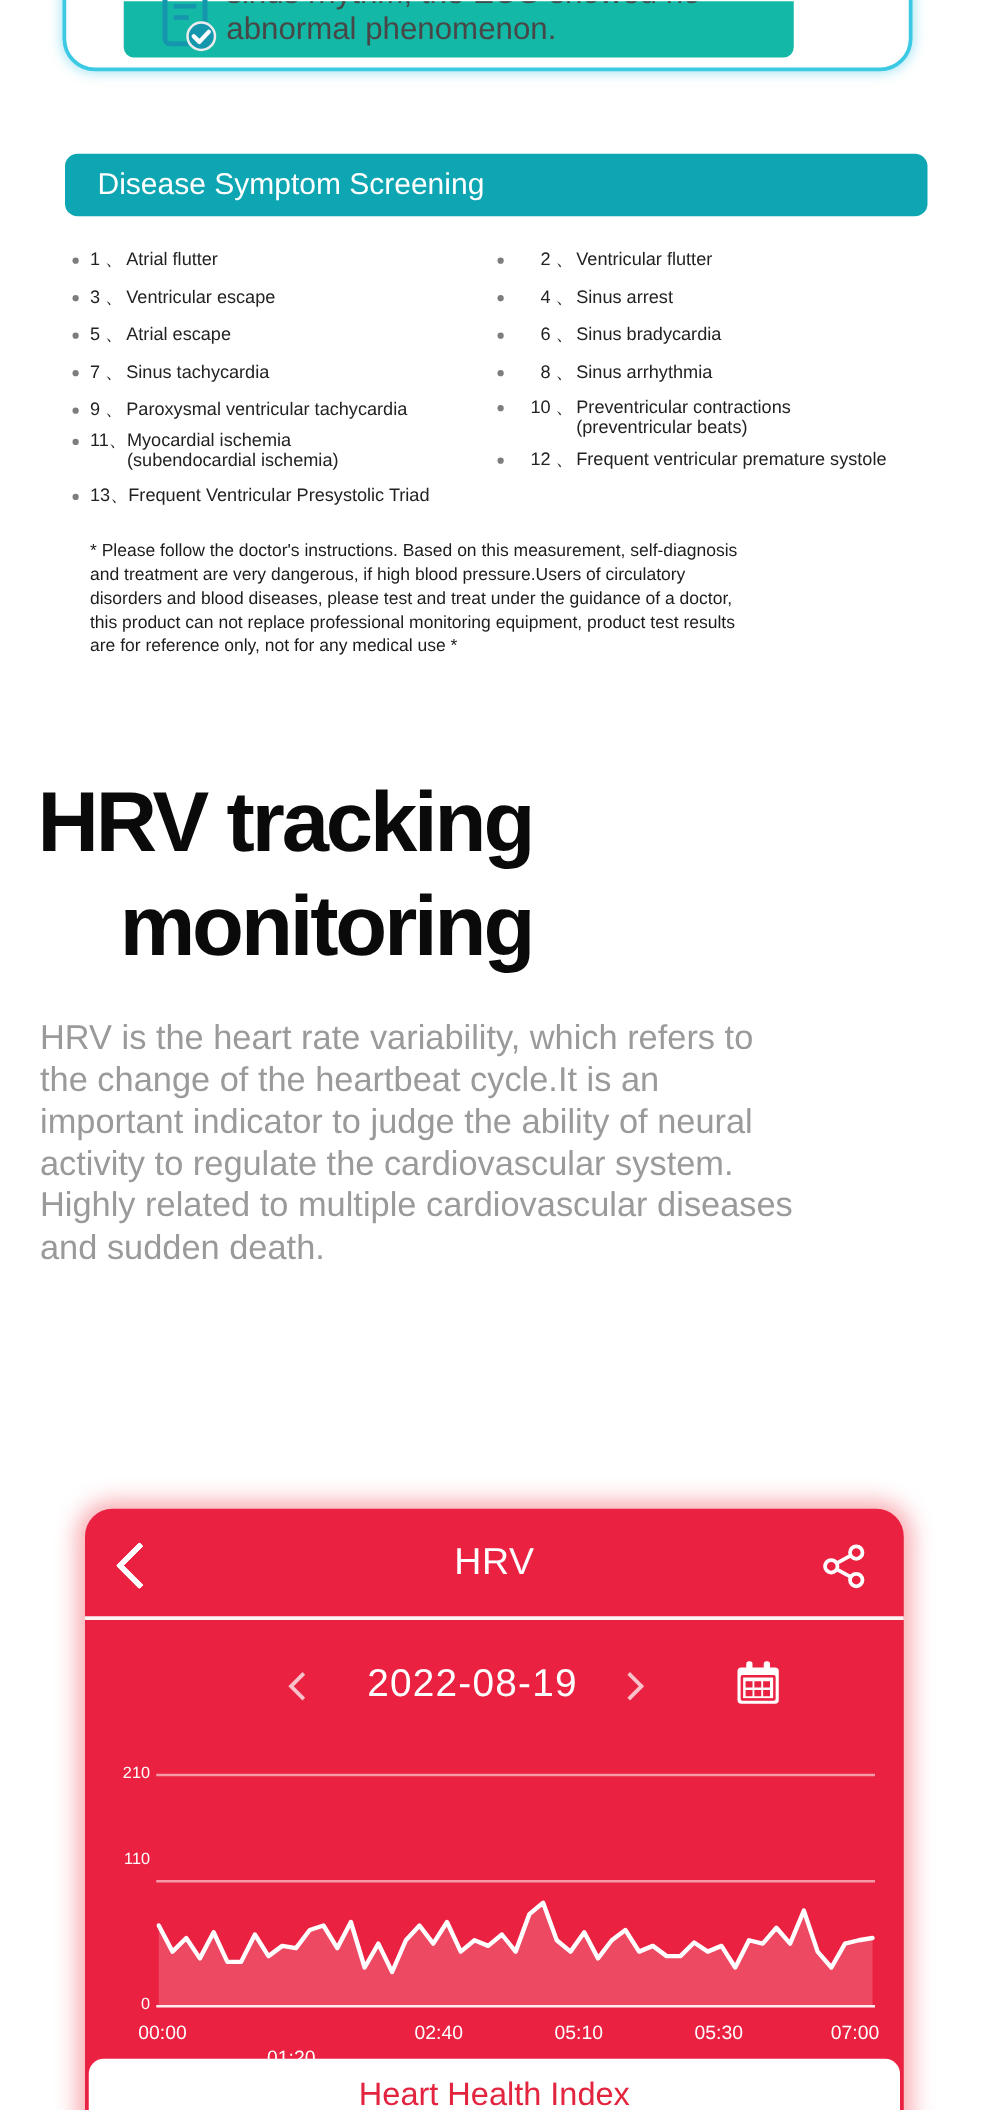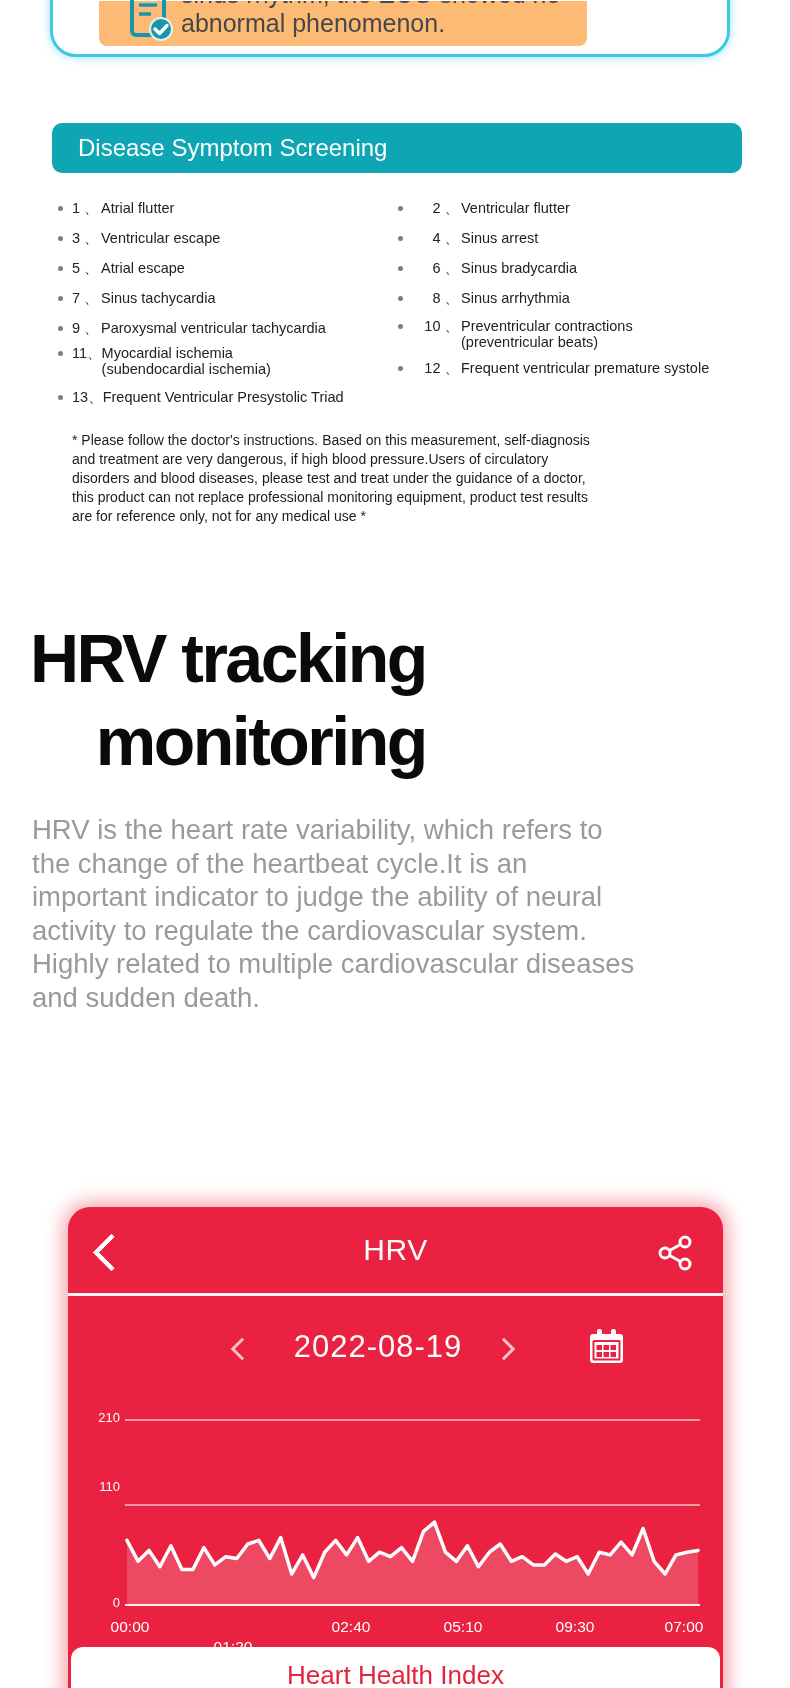--- a/index.html
+++ b/index.html
@@ -7,22 +7,22 @@
     width:790px;height:1688px;position:relative;background:#ffffff;
     font-family:"Liberation Sans", sans-serif;overflow:hidden;
   }
   
   .top-card{
     position:absolute;left:50px;top:-42px;width:680px;height:99px;
     background:#fff;border:3px solid #3cc9e3;border-radius:26px;
     box-shadow:0 0 10px rgba(70,200,230,.55);box-sizing:border-box;
   }
   .top-card .gray-box{
-    position:absolute;left:46px;top:40px;width:488px;height:45px;
-    background:#fdba74;border-radius:0 0 8px 8px;overflow:hidden;position:absolute;text-align:center;
+    position:absolute;left:46px;top:40px;width:536px;height:45px;
+    background:#14b8a6;border-radius:0 0 8px 8px;overflow:hidden;position:absolute;text-align:center;
   }
   .top-card .clipped-line{
     position:absolute;left:82px;top:-21px;font-size:25px;color:#474747;white-space:nowrap;
   }
   .top-card .main-line{
     position:absolute;left:82px;top:8px;font-size:25px;color:#474747;white-space:nowrap;
   }
   .doc-icon{position:absolute;left:76px;top:36px;width:46px;height:50px;}
   
   .banner{
@@ -248,20 +248,20 @@
   <svg class="wave-svg" viewBox="0 0 575 110" preserveAspectRatio="none">
     <path fill="rgba(255,255,255,0.18)" stroke="none" d="M2.0,43.4 L13.0,64.3 L24.0,53.4 L34.9,69.7 L45.9,48.8 L56.9,72.5 L67.9,72.5 L78.9,50.6 L89.8,67.9 L100.8,59.7 L111.8,61.5 L122.8,47.0 L133.8,43.4 L144.8,61.5 L155.7,40.6 L166.7,77.0 L177.7,57.9 L188.7,80.6 L199.7,55.2 L210.6,43.4 L221.6,57.9 L232.6,40.6 L243.6,64.3 L254.6,55.2 L265.5,59.7 L276.5,50.6 L287.5,64.3 L298.5,34.3 L309.5,25.2 L320.4,55.2 L331.4,64.3 L342.4,48.8 L353.4,69.7 L364.4,55.2 L375.3,47.0 L386.3,64.3 L397.3,59.7 L408.3,67.9 L419.3,67.9 L430.3,57.0 L441.2,64.3 L452.2,59.7 L463.2,77.0 L474.2,55.2 L485.2,57.9 L496.1,45.2 L507.1,57.9 L518.1,31.5 L529.1,64.3 L540.1,77.0 L551.0,57.9 L562.0,55.2 L573.0,53.4 L573.0,107 L2.0,107 Z"></path>
     <path fill="none" stroke="#ffffff" stroke-width="3.5" stroke-linejoin="round" stroke-linecap="round" d="M2.0,43.4 L13.0,64.3 L24.0,53.4 L34.9,69.7 L45.9,48.8 L56.9,72.5 L67.9,72.5 L78.9,50.6 L89.8,67.9 L100.8,59.7 L111.8,61.5 L122.8,47.0 L133.8,43.4 L144.8,61.5 L155.7,40.6 L166.7,77.0 L177.7,57.9 L188.7,80.6 L199.7,55.2 L210.6,43.4 L221.6,57.9 L232.6,40.6 L243.6,64.3 L254.6,55.2 L265.5,59.7 L276.5,50.6 L287.5,64.3 L298.5,34.3 L309.5,25.2 L320.4,55.2 L331.4,64.3 L342.4,48.8 L353.4,69.7 L364.4,55.2 L375.3,47.0 L386.3,64.3 L397.3,59.7 L408.3,67.9 L419.3,67.9 L430.3,57.0 L441.2,64.3 L452.2,59.7 L463.2,77.0 L474.2,55.2 L485.2,57.9 L496.1,45.2 L507.1,57.9 L518.1,31.5 L529.1,64.3 L540.1,77.0 L551.0,57.9 L562.0,55.2 L573.0,53.4"></path>
   </svg>
 
   <div class="xticks">
     <span style="left:62px;">00:00</span>
     <span style="left:165px;margin-top:20px;">01:20</span>
     <span style="left:283px;">02:40</span>
     <span style="left:395px;">05:10</span>
-    <span style="left:507px;">09:30</span>
+    <span style="left:507px;">05:30</span>
     <span style="left:616px;">07:00</span>
   </div>
 
   <div class="bottom-panel">
     <div class="hhi">Heart Health Index</div>
   </div>
 </div>
 
 </body></html>

